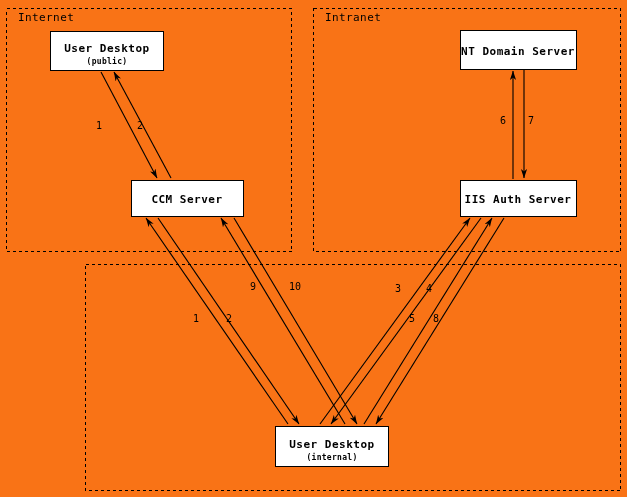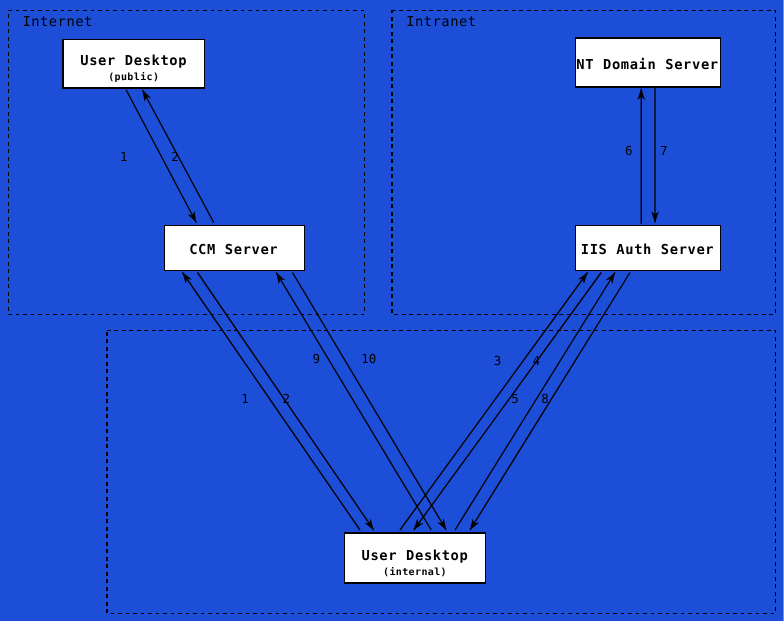--- a/index.html
+++ b/index.html
@@ -4,21 +4,21 @@
 <style>
   html, body {
     margin: 0;
     padding: 0;
     background: #ffffff;
   }
   #canvas {
     position: relative;
     width: 627px;
     height: 497px;
-    background: #1d4ed8;
+    background: #f97316;
     overflow: hidden;
     font-family: "DejaVu Sans Mono", "Liberation Mono", monospace;
   }
   svg#diagram {
     position: absolute;
     left: 0;
     top: 0;
     width: 627px;
     height: 497px;
   }

